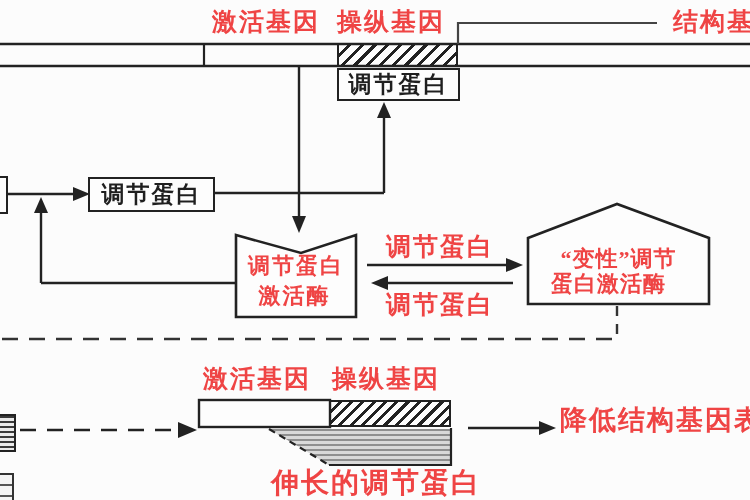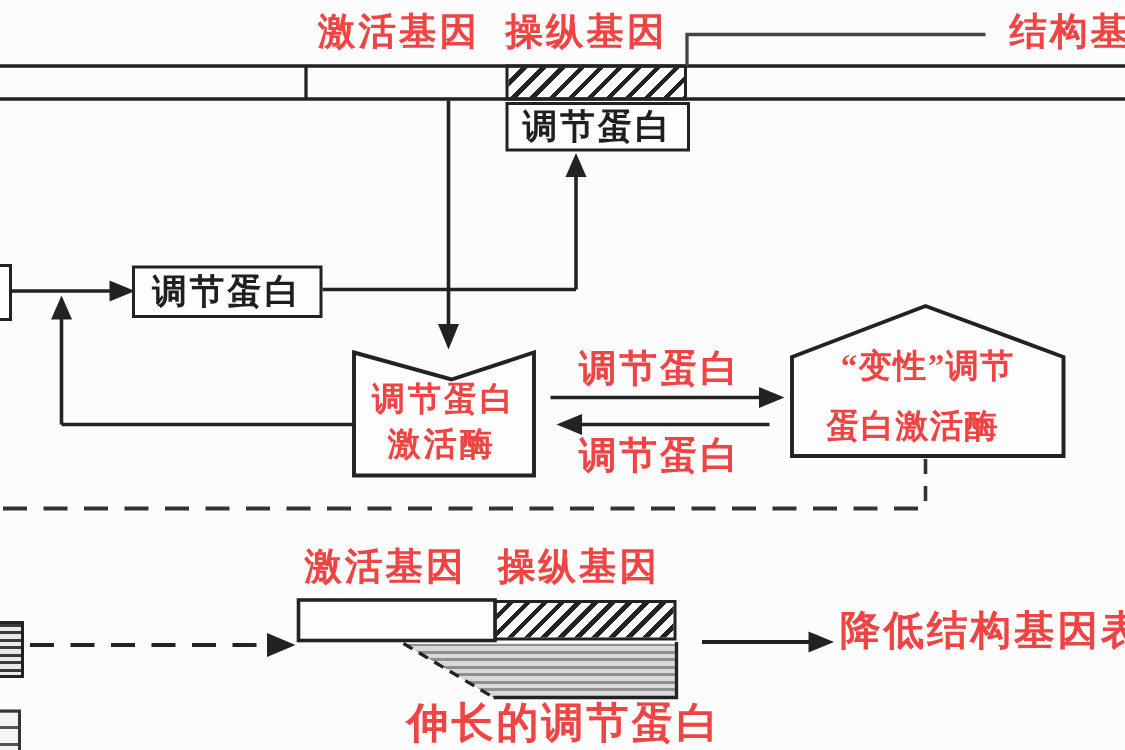--- a/index.html
+++ b/index.html
@@ -113,21 +113,21 @@
 
 <div class="lbl txt-layer" style="left:673px;top:8px;font-size:25px;">结构基因</div>
 
 <div class="lbl txt-layer" style="left:236px;top:254px;width:120px;text-align:center;font-size:22px;">调节蛋白</div>
 <div class="lbl txt-layer" style="left:236px;top:284px;width:117px;text-align:center;font-size:22px;">激活酶</div>
 
 <div class="lbl txt-layer" style="left:386px;top:233px;font-size:25px;">调节蛋白</div>
 
 <div class="lbl txt-layer" style="left:386px;top:291px;font-size:25px;">调节蛋白</div>
 
-<div class="lbl txt-layer" style="left:528px;top:232px;width:181px;text-align:center;font-size:22px;letter-spacing:1px;">“变性”调节</div>
+<div class="lbl txt-layer" style="left:528px;top:247px;width:181px;text-align:center;font-size:22px;letter-spacing:1px;">“变性”调节</div>
 <div class="lbl txt-layer" style="left:528px;top:272px;width:161px;text-align:center;font-size:22px;letter-spacing:1px;">蛋白激活酶</div>
 
 <div class="lbl txt-layer" style="left:203px;top:365px;font-size:25px;">激活基因</div>
 
 <div class="lbl txt-layer" style="left:332px;top:365px;font-size:25px;">操纵基因</div>
 
 <div class="lbl txt-layer" style="left:271px;top:468px;font-size:28px;text-align:center;">伸长的调节蛋白</div>
 
 <div class="lbl txt-layer" style="left:560px;top:406px;font-size:27px;">降低结构基因表</div>
 

